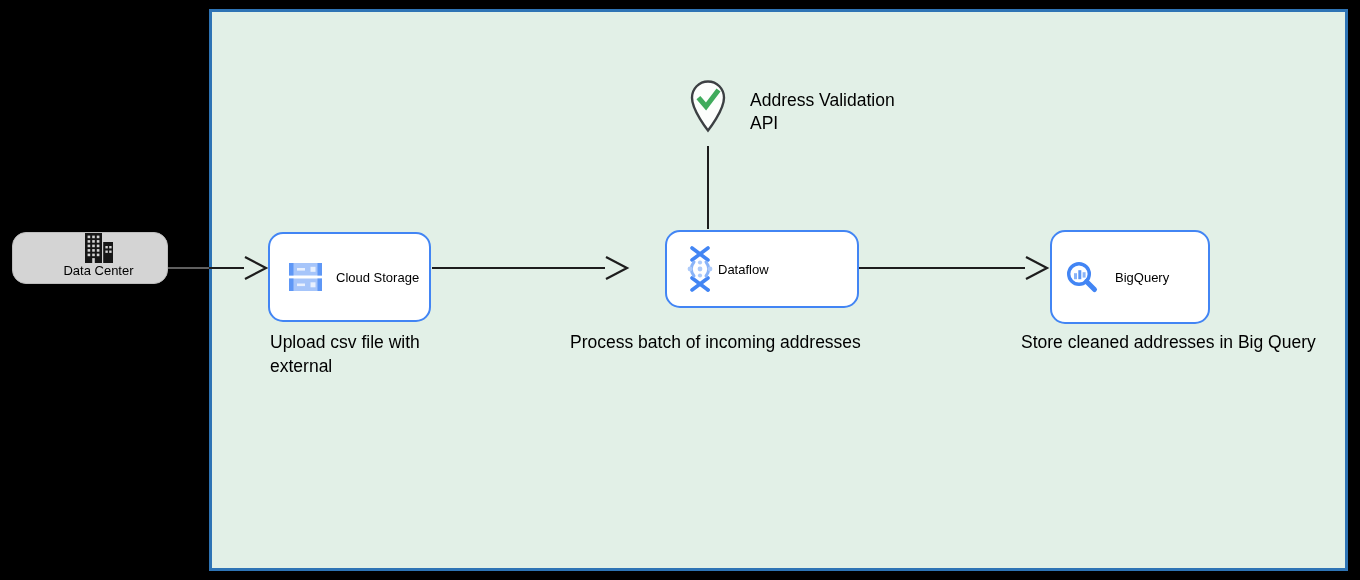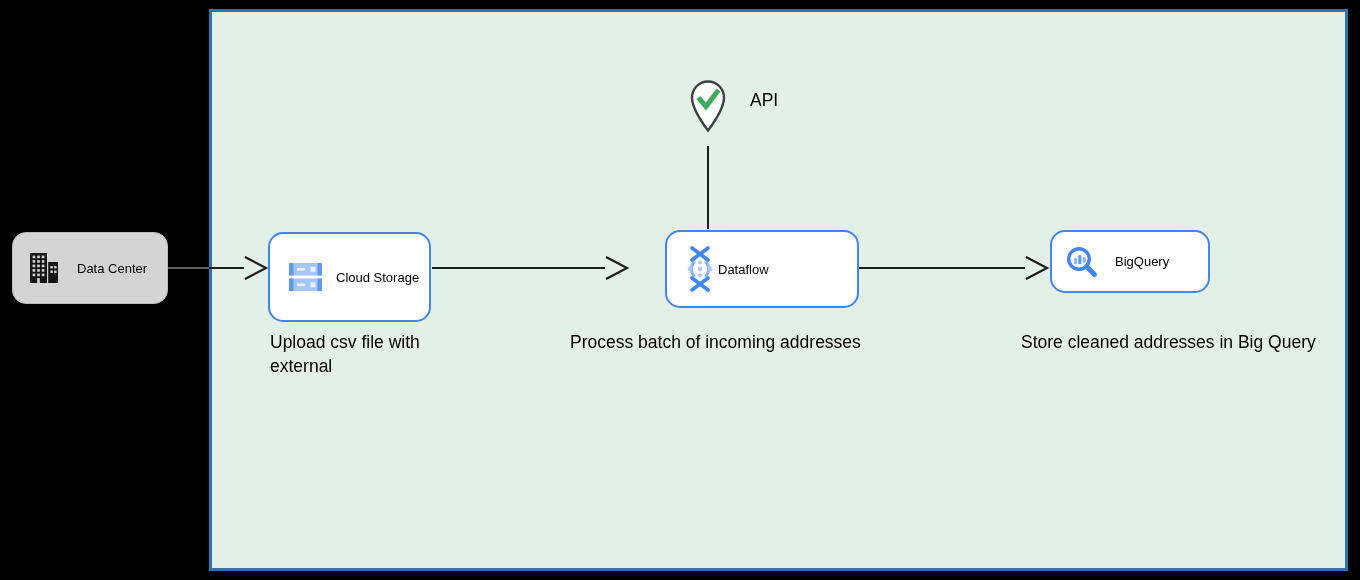--- a/index.html
+++ b/index.html
@@ -20,27 +20,27 @@
   .node {
     position:absolute;
     display:flex; align-items:center;
     background:#ffffff;
     border:2.5px solid #4285f4;
     border-radius:15px;
     box-sizing:border-box;
   }
   .node .label { font-size:13px; color:#000000; white-space:nowrap; }
   #node-datacenter {
-    left:12px; top:232px; width:156px; height:72px;
+    left:12px; top:232px; width:156px; height:52px;
     background:#d4d4d4; border:1px solid #bdbdbd; border-radius:14px;
-    padding-left:17px; gap:19px;
+    padding-left:17px; flex-direction:column;
   }
   #node-cloudstorage { left:268px; top:232px; width:163px; height:90px; padding-left:19px; gap:14px; }
   #node-dataflow     { left:630px; top:230px; width:194px; height:78px; padding-left:15px; gap:0;margin-left:35px; }
-  #node-bigquery     { left:1050px; top:230px; width:160px; height:63px; padding-left:13px; gap:16px; }
+  #node-bigquery     { left:1050px; top:230px; width:160px; height:94px; padding-left:13px; gap:16px; }
   .note {
     position:absolute;
     font-size:17.5px; line-height:24px; color:#000000;
     white-space:nowrap;
   }
   #note-upload  { left:270px; top:330px; }
   #note-process { left:570px; top:330px; }
   #note-store   { left:1021px; top:330px; }
   #pin-icon { position:absolute; left:689px; top:79px; }
   #note-av  { left:750px; top:330px; position:absolute; font-size:17.5px; line-height:23px; color:#000; top:89px; }
@@ -156,20 +156,21 @@
     <rect x="17.6" y="12.2" width="3" height="5.4" fill="#8ab4f8"></rect>
   </svg>
   <span class="label">BigQuery</span>
 </div>
 
 <svg id="pin-icon" width="38" height="56" viewBox="0 0 38 56">
   <path d="M19 2.5 C10 2.5 3 9.8 3 18.8 C3 31.5 19 51.5 19 51.5 C19 51.5 35 31.5 35 18.8 C35 9.8 28 2.5 19 2.5 Z" fill="#fcfefc" stroke="#3c4043" stroke-width="2.4"></path>
   <polyline points="11,20.5 17,27.5 28,13" fill="none" stroke="#3fab5c" stroke-width="5" stroke-linecap="square"></polyline>
 </svg>
 <div id="note-av">
+  <span style="display:block">Address Validation</span>
   <span style="display:block">API</span>
 </div>
 
 <div class="note" id="note-upload">
   <span style="display:block">Upload csv file with</span>
   <span style="display:block">external</span>
 </div>
 <div class="note" id="note-process">Process batch of incoming addresses</div>
 <div class="note" id="note-store">Store cleaned addresses in Big Query</div>
 

